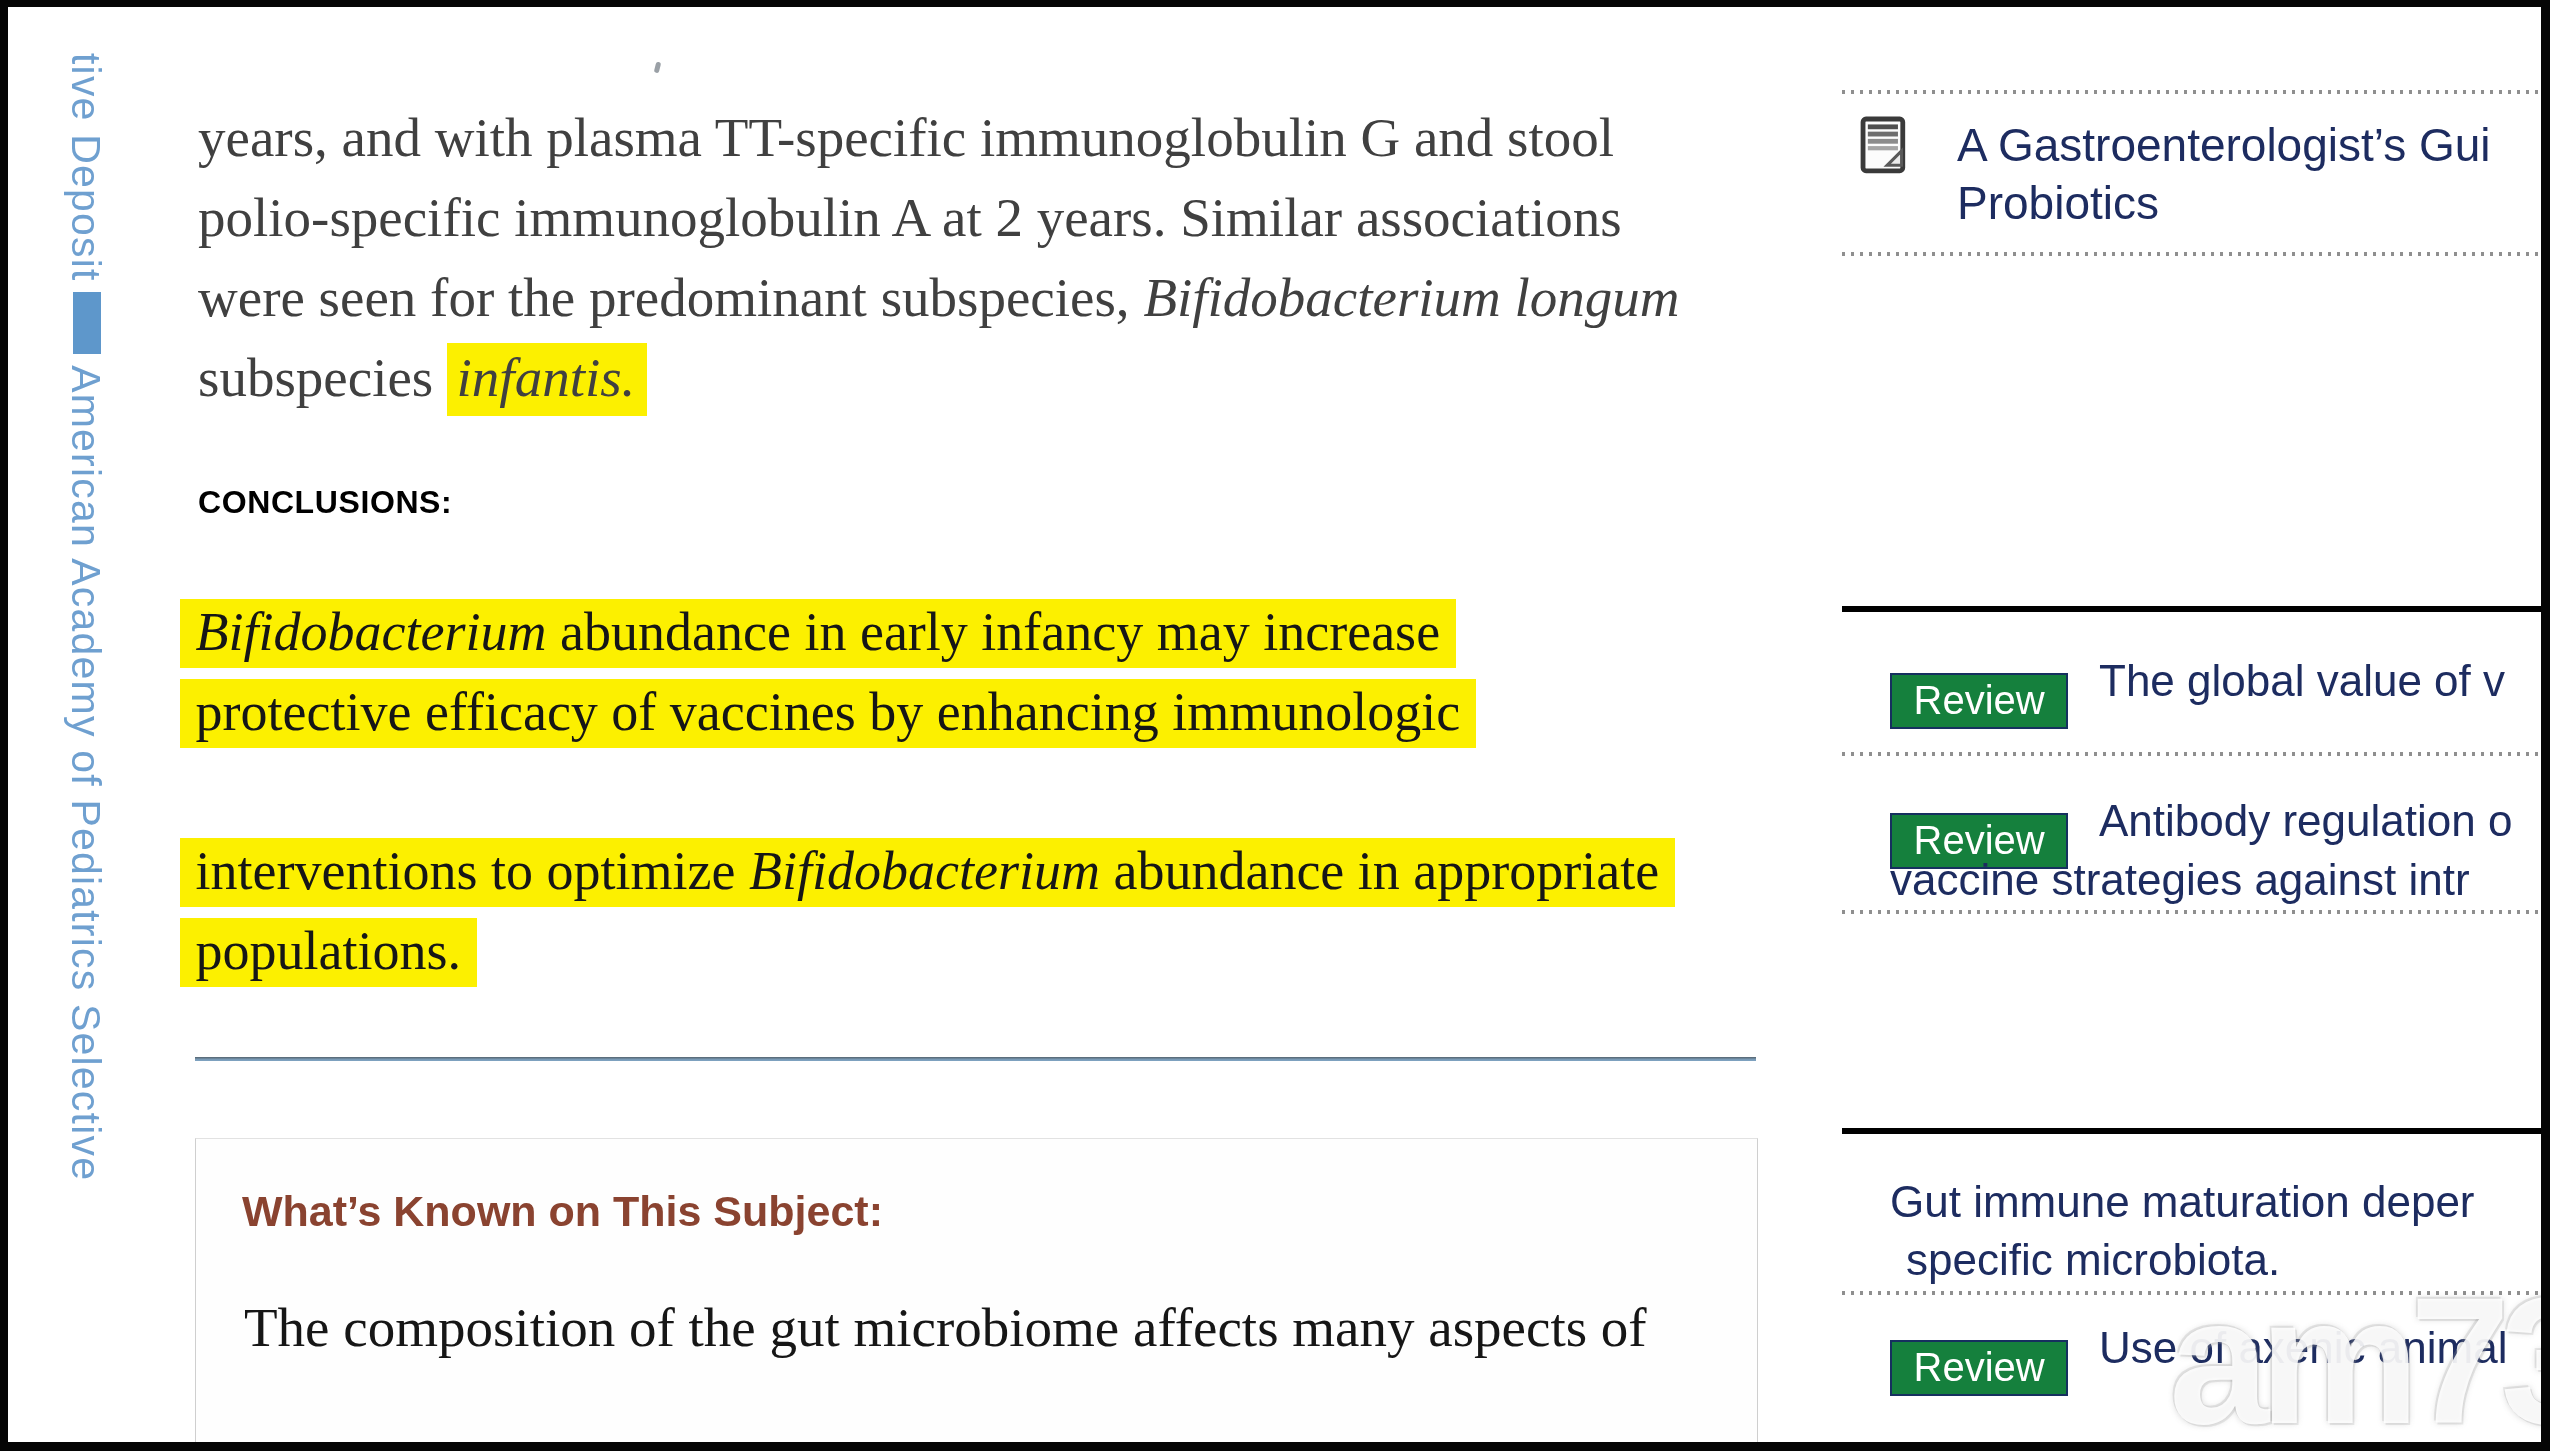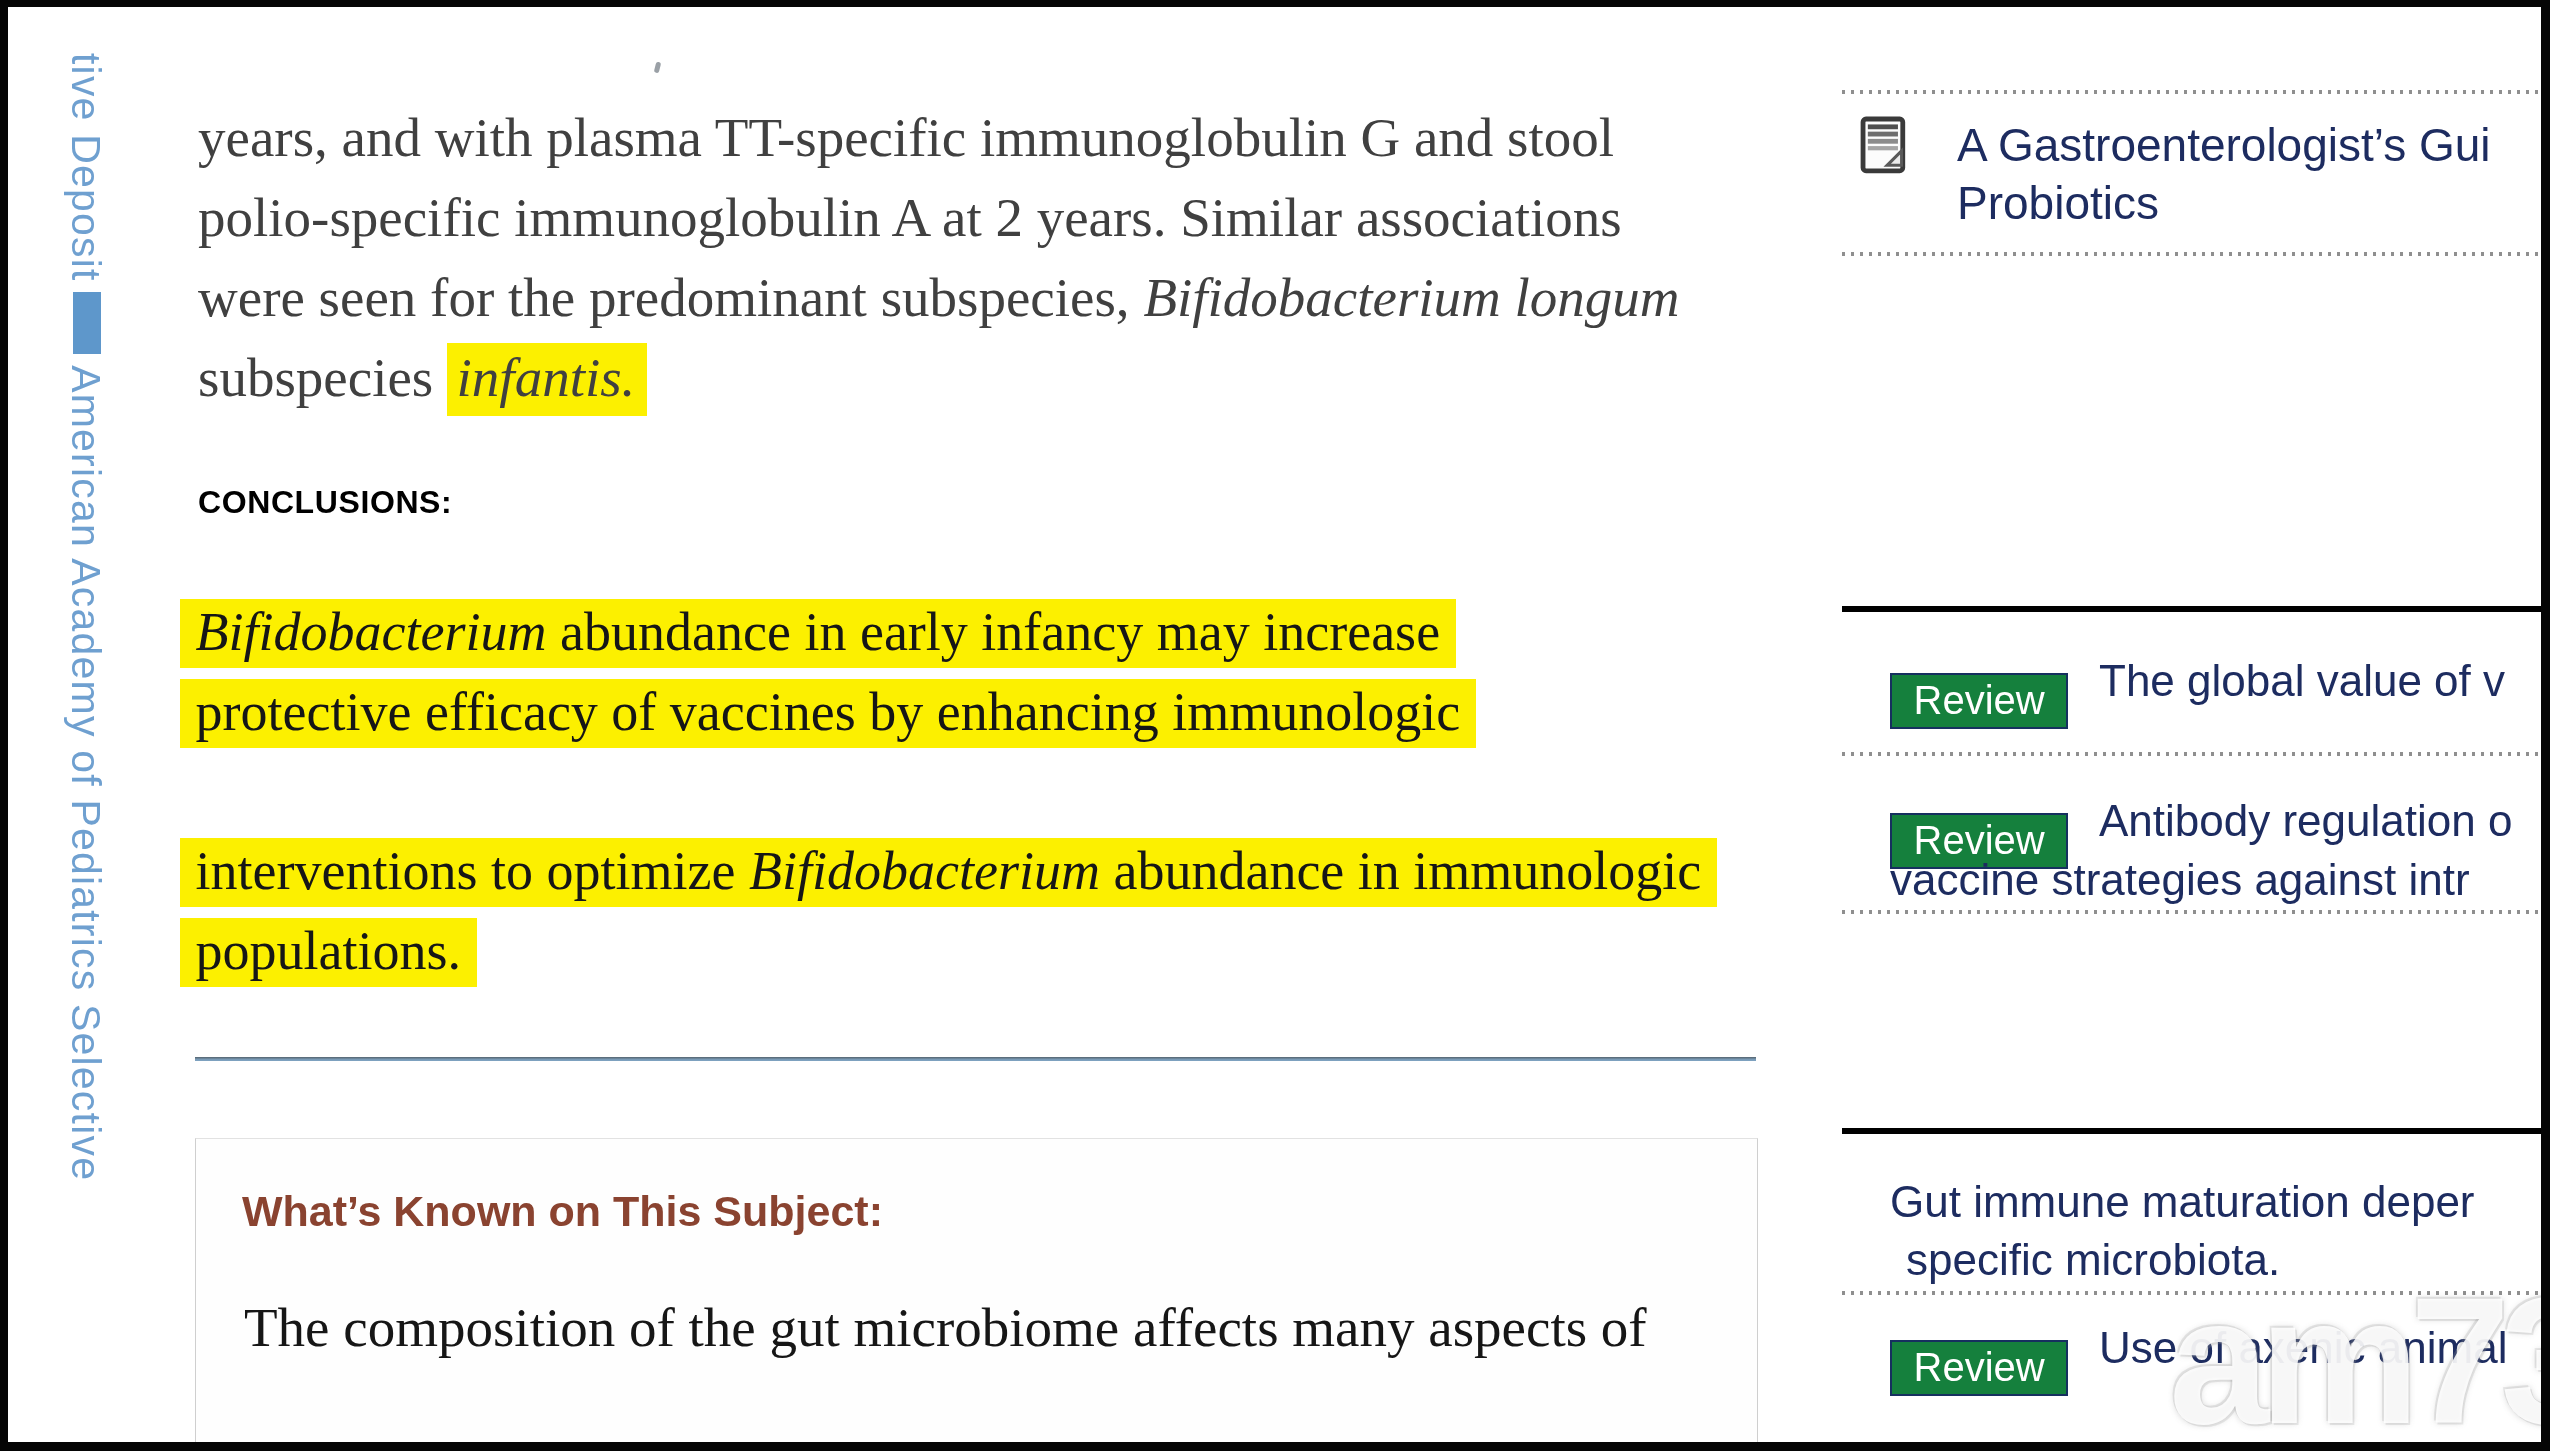--- a/index.html
+++ b/index.html
@@ -72,21 +72,21 @@
 
   <div class="serif-line" style="left:198px;top:98px;"><span>years, and with plasma TT-specific immunoglobulin G and stool</span></div>
   <div class="serif-line" style="left:198px;top:178px;"><span>polio-specific immunoglobulin A at 2 years. Similar associations</span></div>
   <div class="serif-line" style="left:198px;top:258px;"><span>were seen for the predominant subspecies, </span><span class="it">Bifidobacterium longum</span></div>
   <div class="serif-line" style="left:198px;top:338px;"><span>subspecies </span><span class="it hl hl-pad">infantis.</span></div>
 
   <div class="section-heading" style="left:198px;top:484px;">CONCLUSIONS:</div>
 
   <div class="concl-line" style="left:180px;top:599px;"><span class="hl"><span class="it">Bifidobacterium</span><span> abundance in early infancy may increase</span></span></div>
   <div class="concl-line" style="left:180px;top:679px;"><span class="hl">protective efficacy of vaccines by enhancing immunologic</span></div>
-  <div class="concl-line" style="left:180px;top:838px;"><span class="hl"><span>interventions to optimize </span><span class="it">Bifidobacterium</span><span> abundance in immunologic</span></span></div>
+  <div class="concl-line" style="left:180px;top:838px;"><span class="hl"><span>interventions to optimize </span><span class="it">Bifidobacterium</span><span> abundance in appropriate</span></span></div>
   <div class="concl-line" style="left:180px;top:918px;"><span class="hl">populations.</span></div>
 
   <div class="divider"></div>
 
   <div class="wk-box">
     <div class="wk-heading">What’s Known on This Subject:</div>
     <div class="wk-body">The composition of the gut microbiome affects many aspects of</div>
   </div>
 
   <div class="dotted" style="top:90px;"></div>

